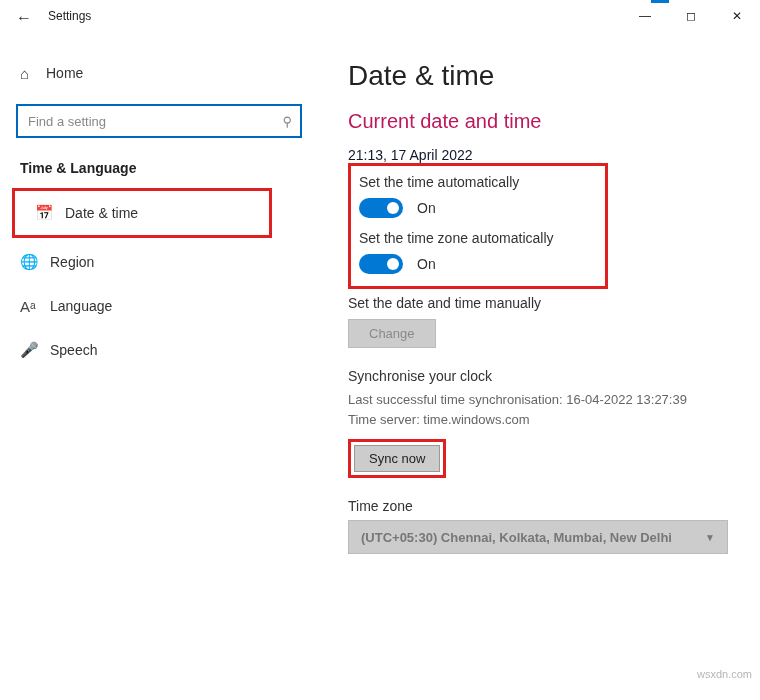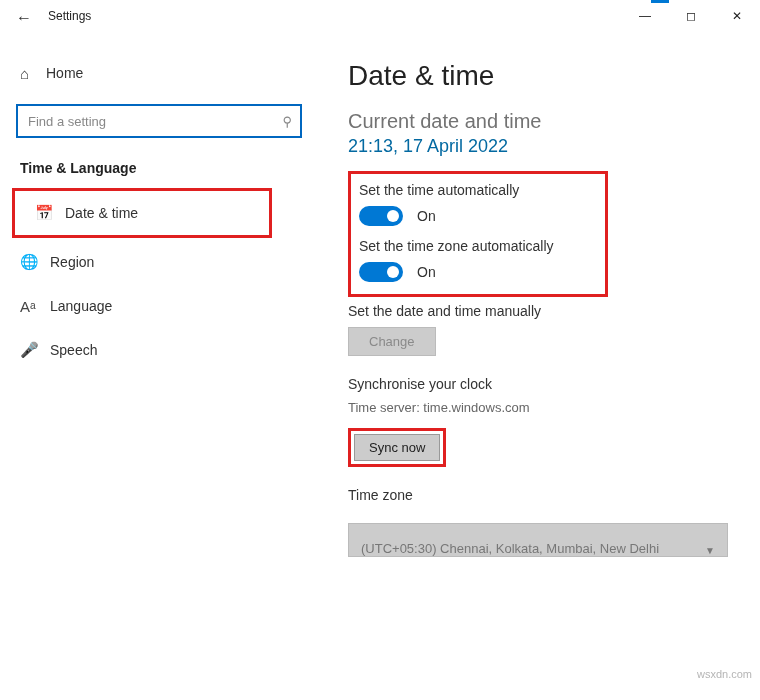--- a/index.html
+++ b/index.html
@@ -20,40 +20,40 @@
   .search-wrap { position: relative; }
   .search-icon { position: absolute; right: 10px; top: 50%; transform: translateY(-50%); color: #888; font-size: 13px; }
   .section-header { font-weight: 600; font-size: 14px; padding: 8px 20px 12px 20px; color: #222; }
   .nav-item { display: flex; align-items: center; height: 44px; padding-left: 20px; font-size: 14px; color: #333; cursor: pointer; }
   .nav-item .icon { width: 30px; font-size: 15px; color: #444; }
   .nav-item.selected { background: #fff; }
   .red-box { border: 3px solid #e02020; }
   .selected-wrap { margin: 0 46px 2px 12px; }
   .content { flex: 1; padding: 28px 28px 0 30px; overflow: hidden; }
   h1 { font-weight: 400; font-size: 28px; color: #222; margin-bottom: 18px; }
-  h2 { font-weight: 400; font-size: 20px; color: #737373; margin-bottom: 3px; }
-  .datetime { font-size: 18px; color: #0369a1; margin-bottom: 14px; }
+  h2 { font-weight: 400; font-size: 20px; color: #be185d; margin-bottom: 14px; }
+  .datetime { font-size: 14px; color: #0f172a; }
   .group { padding: 8px 10px 10px 8px; margin-bottom: 6px; }
   .opt-label { font-size: 14px; color: #333; margin-bottom: 8px; }
   .toggle-row { display: flex; align-items: center; margin-bottom: 12px; }
   .toggle { width: 44px; height: 20px; border-radius: 10px; position: relative; cursor: pointer; }
   .toggle.on { background: #0078d4; }
   .toggle.off { background: #fff; border: 1px solid #666; }
   .toggle .knob { position: absolute; width: 12px; height: 12px; border-radius: 50%; top: 50%; transform: translateY(-50%); }
   .toggle.on .knob { background: #fff; right: 4px; }
   .toggle.off .knob { background: #666; left: 4px; }
   .toggle-state { font-size: 14px; color: #333; margin-left: 14px; }
   .btn { display: inline-block; padding: 6px 20px; background: #ccc; border: 1px solid #bbb; font-size: 13px; color: #555; cursor: pointer; }
   .btn.disabled { color: #8a8a8a; cursor: default; }
   .sync-wrap { display: inline-block; padding: 3px; }
   .sync-btn { padding: 5px 14px; background: #ccc; border: 1px solid #999; font-size: 13px; color: #222; cursor: pointer; }
   .sub-section { margin-top: 20px; }
   .sub-title { font-size: 14px; color: #333; margin-bottom: 6px; }
   .info-text { font-size: 13px; color: #666; line-height: 1.5; }
-  .tz-select { width: 380px; height: 34px; background: #ccc; border: 1px solid #bbb; display: flex; align-items: flex-end; padding: 0 12px; font-size: 13px; color: #777; margin-top: 20px; }
+  .tz-select { width: 380px; height: 34px; background: #ccc; border: 1px solid #bbb; display: flex; align-items: center; padding: 0 12px; font-size: 13px; color: #777; margin-top: 6px; font-weight: bold; }
   .tz-select .chev { margin-left: auto; font-size: 10px; color: #777; }
   .watermark { position: absolute; bottom: 20px; right: 8px; font-size: 11px; color: #b5b5b5; }
 </style>
 </head>
 <body>
 
 <div class="accent-tab"></div>
 
 <div class="titlebar">
   <div class="back">←</div>
@@ -118,20 +118,21 @@
           </div>
         <div class="toggle-state">On</div>
       </div>
     </div>
 
     <div class="opt-label" style="">Set the date and time manually</div>
     <div class="btn disabled">Change</div>
 
     <div class="sub-section">
       <div class="sub-title">Synchronise your clock</div>
+      <div class="info-text">Last successful time synchronisation: 16-04-2022 13:27:39</div>
       <div class="info-text">Time server: time.windows.com</div>
       <div class="sync-wrap red-box" style="margin-top:10px;">
         <div class="sync-btn">Sync now</div>
       </div>
     </div>
 
     <div class="sub-section">
       <div class="sub-title">Time zone</div>
       <div class="tz-select">
         <span>(UTC+05:30) Chennai, Kolkata, Mumbai, New Delhi</span>

